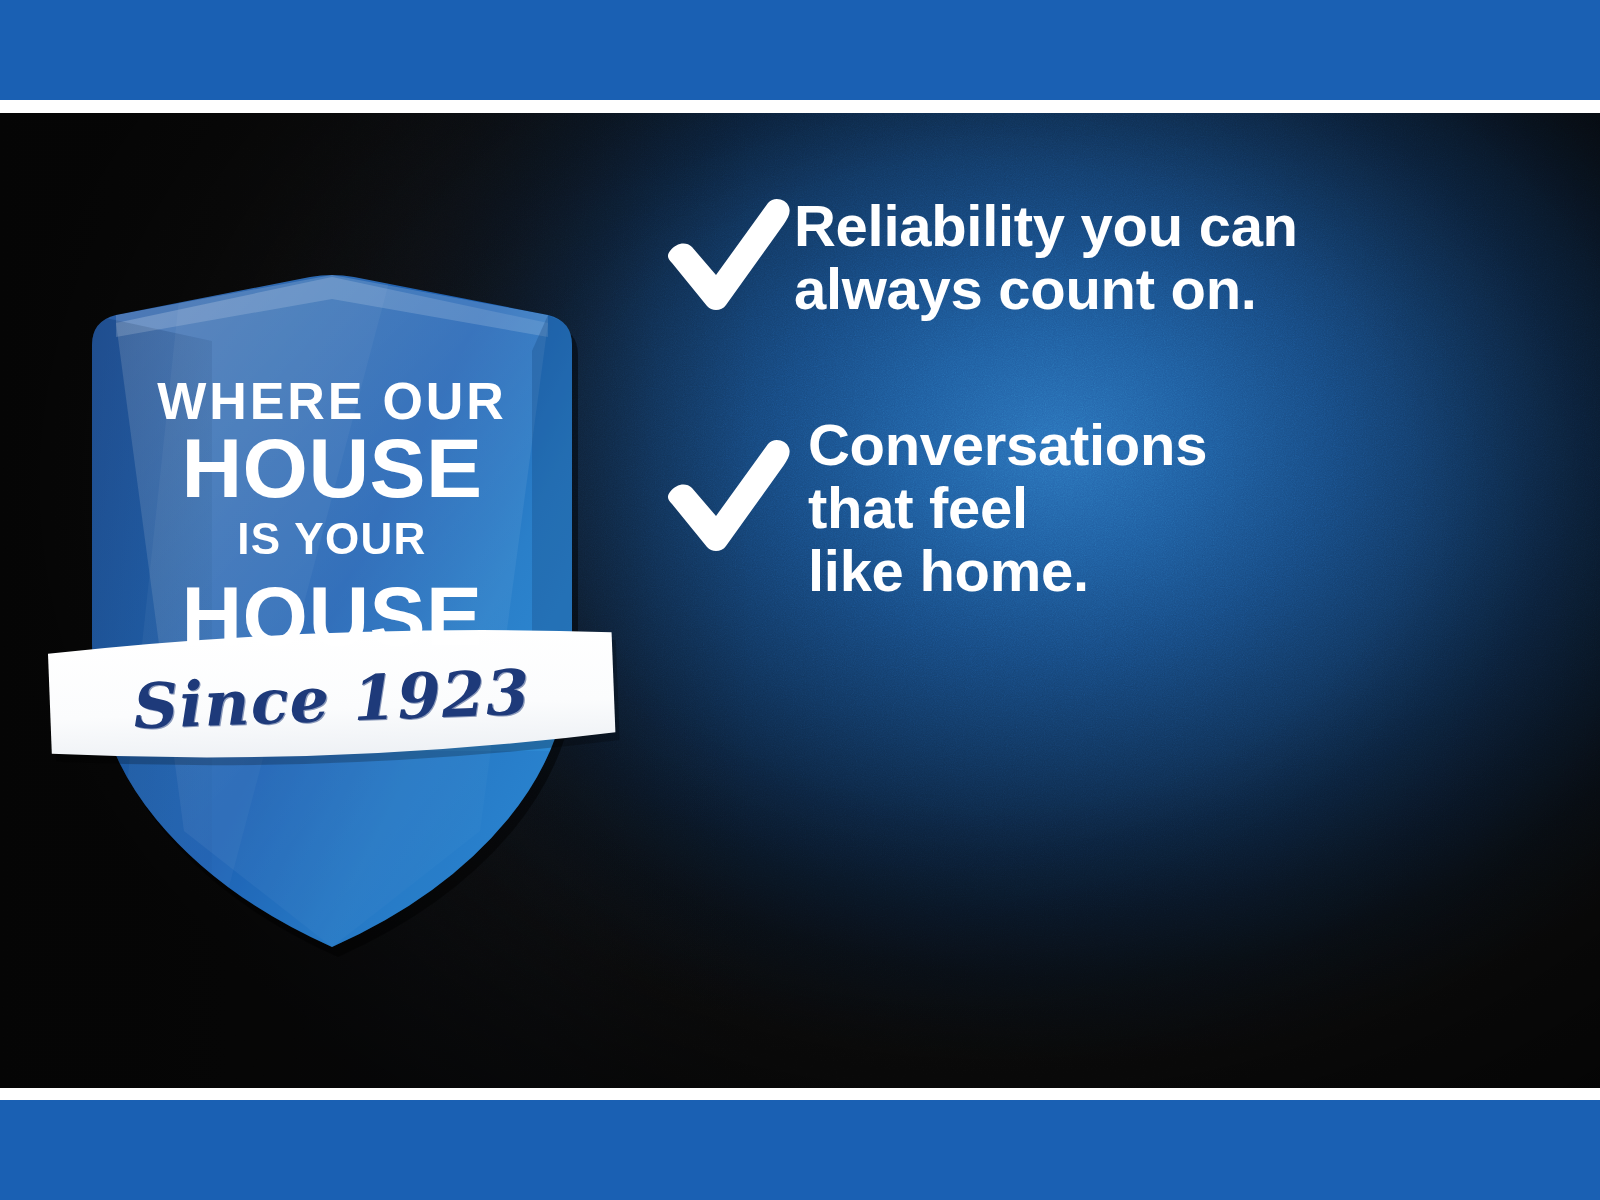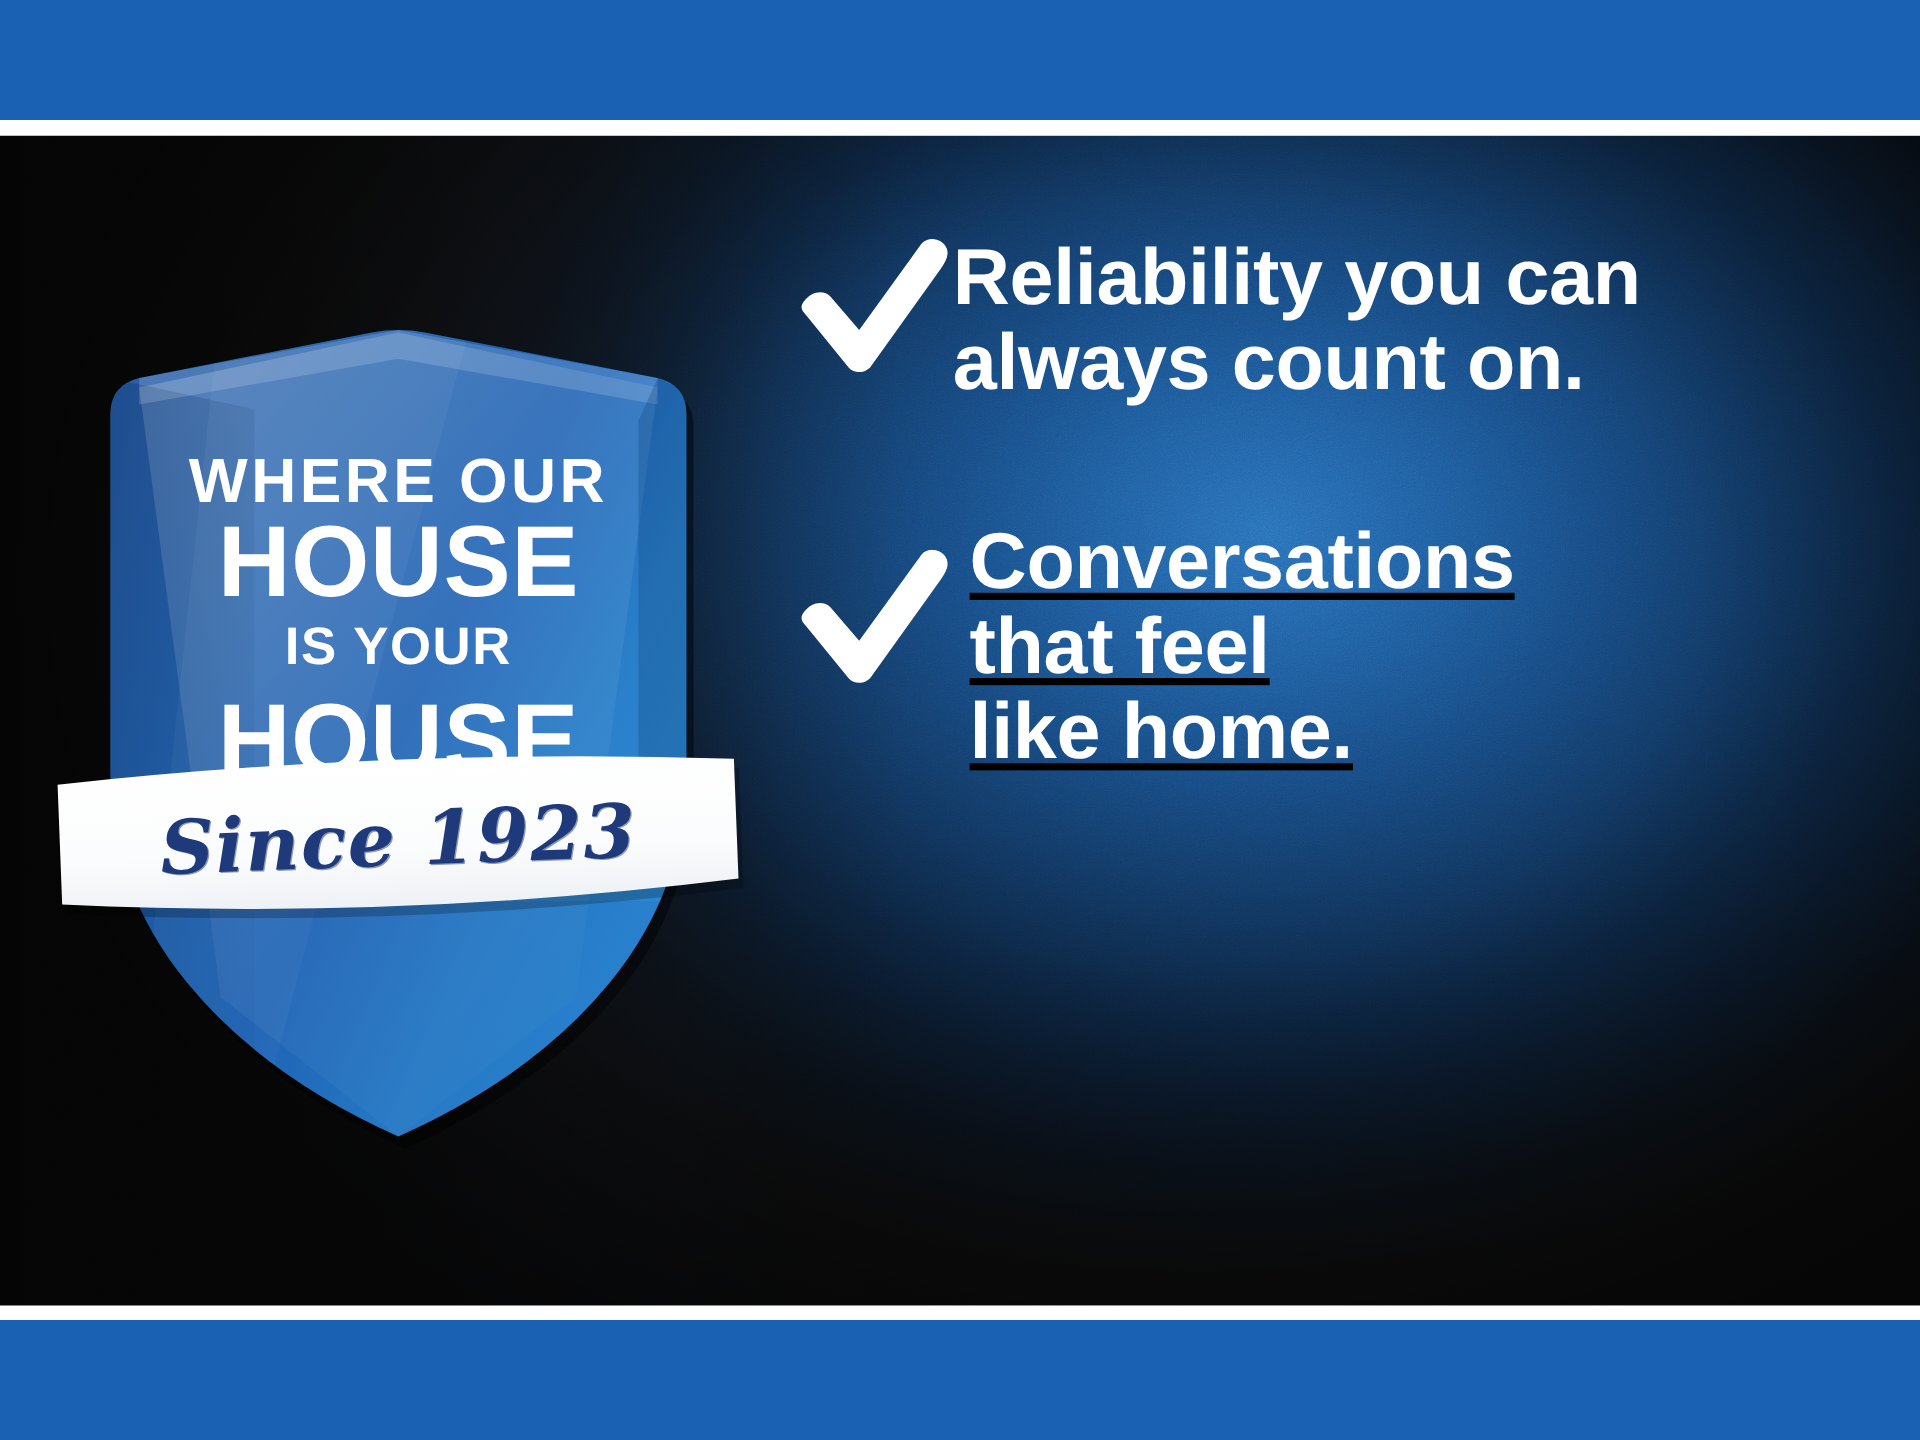--- a/index.html
+++ b/index.html
@@ -151,35 +151,35 @@
     left: 662px;
     top: 80px;      
     width: 860px;
   }
   .bullet {
     position: relative;
     display: flex;
     align-items: flex-start;
     margin-bottom: 92px;
   }
-  .bullet:last-child { margin-bottom: 14px; text-decoration: underline; }
+  .bullet:last-child { margin-bottom: 14px; }
 
   .check {
     flex: 0 0 auto;
     width: 132px;
     height: 112px;
     margin-top: 6px;
   }
   .check svg { display: block; width: 100%; height: 100%; }
 
   .bullet-text {
     flex: 1 1 auto;
     color: #ffffff;
     font-weight: 700;
-    font-size: 66px;
+    font-size: 58px;
     line-height: 1.08;
     letter-spacing: -0.005em;
     white-space: pre-line;
     padding-top: 2px;
   }
   .b2 .check { margin-top: 26px; }
   .b3 .check { margin-top: 28px; }
   .b2 .bullet-text { padding-left: 14px; }
   .b3 .bullet-text { padding-left: 14px; }
 </style>

